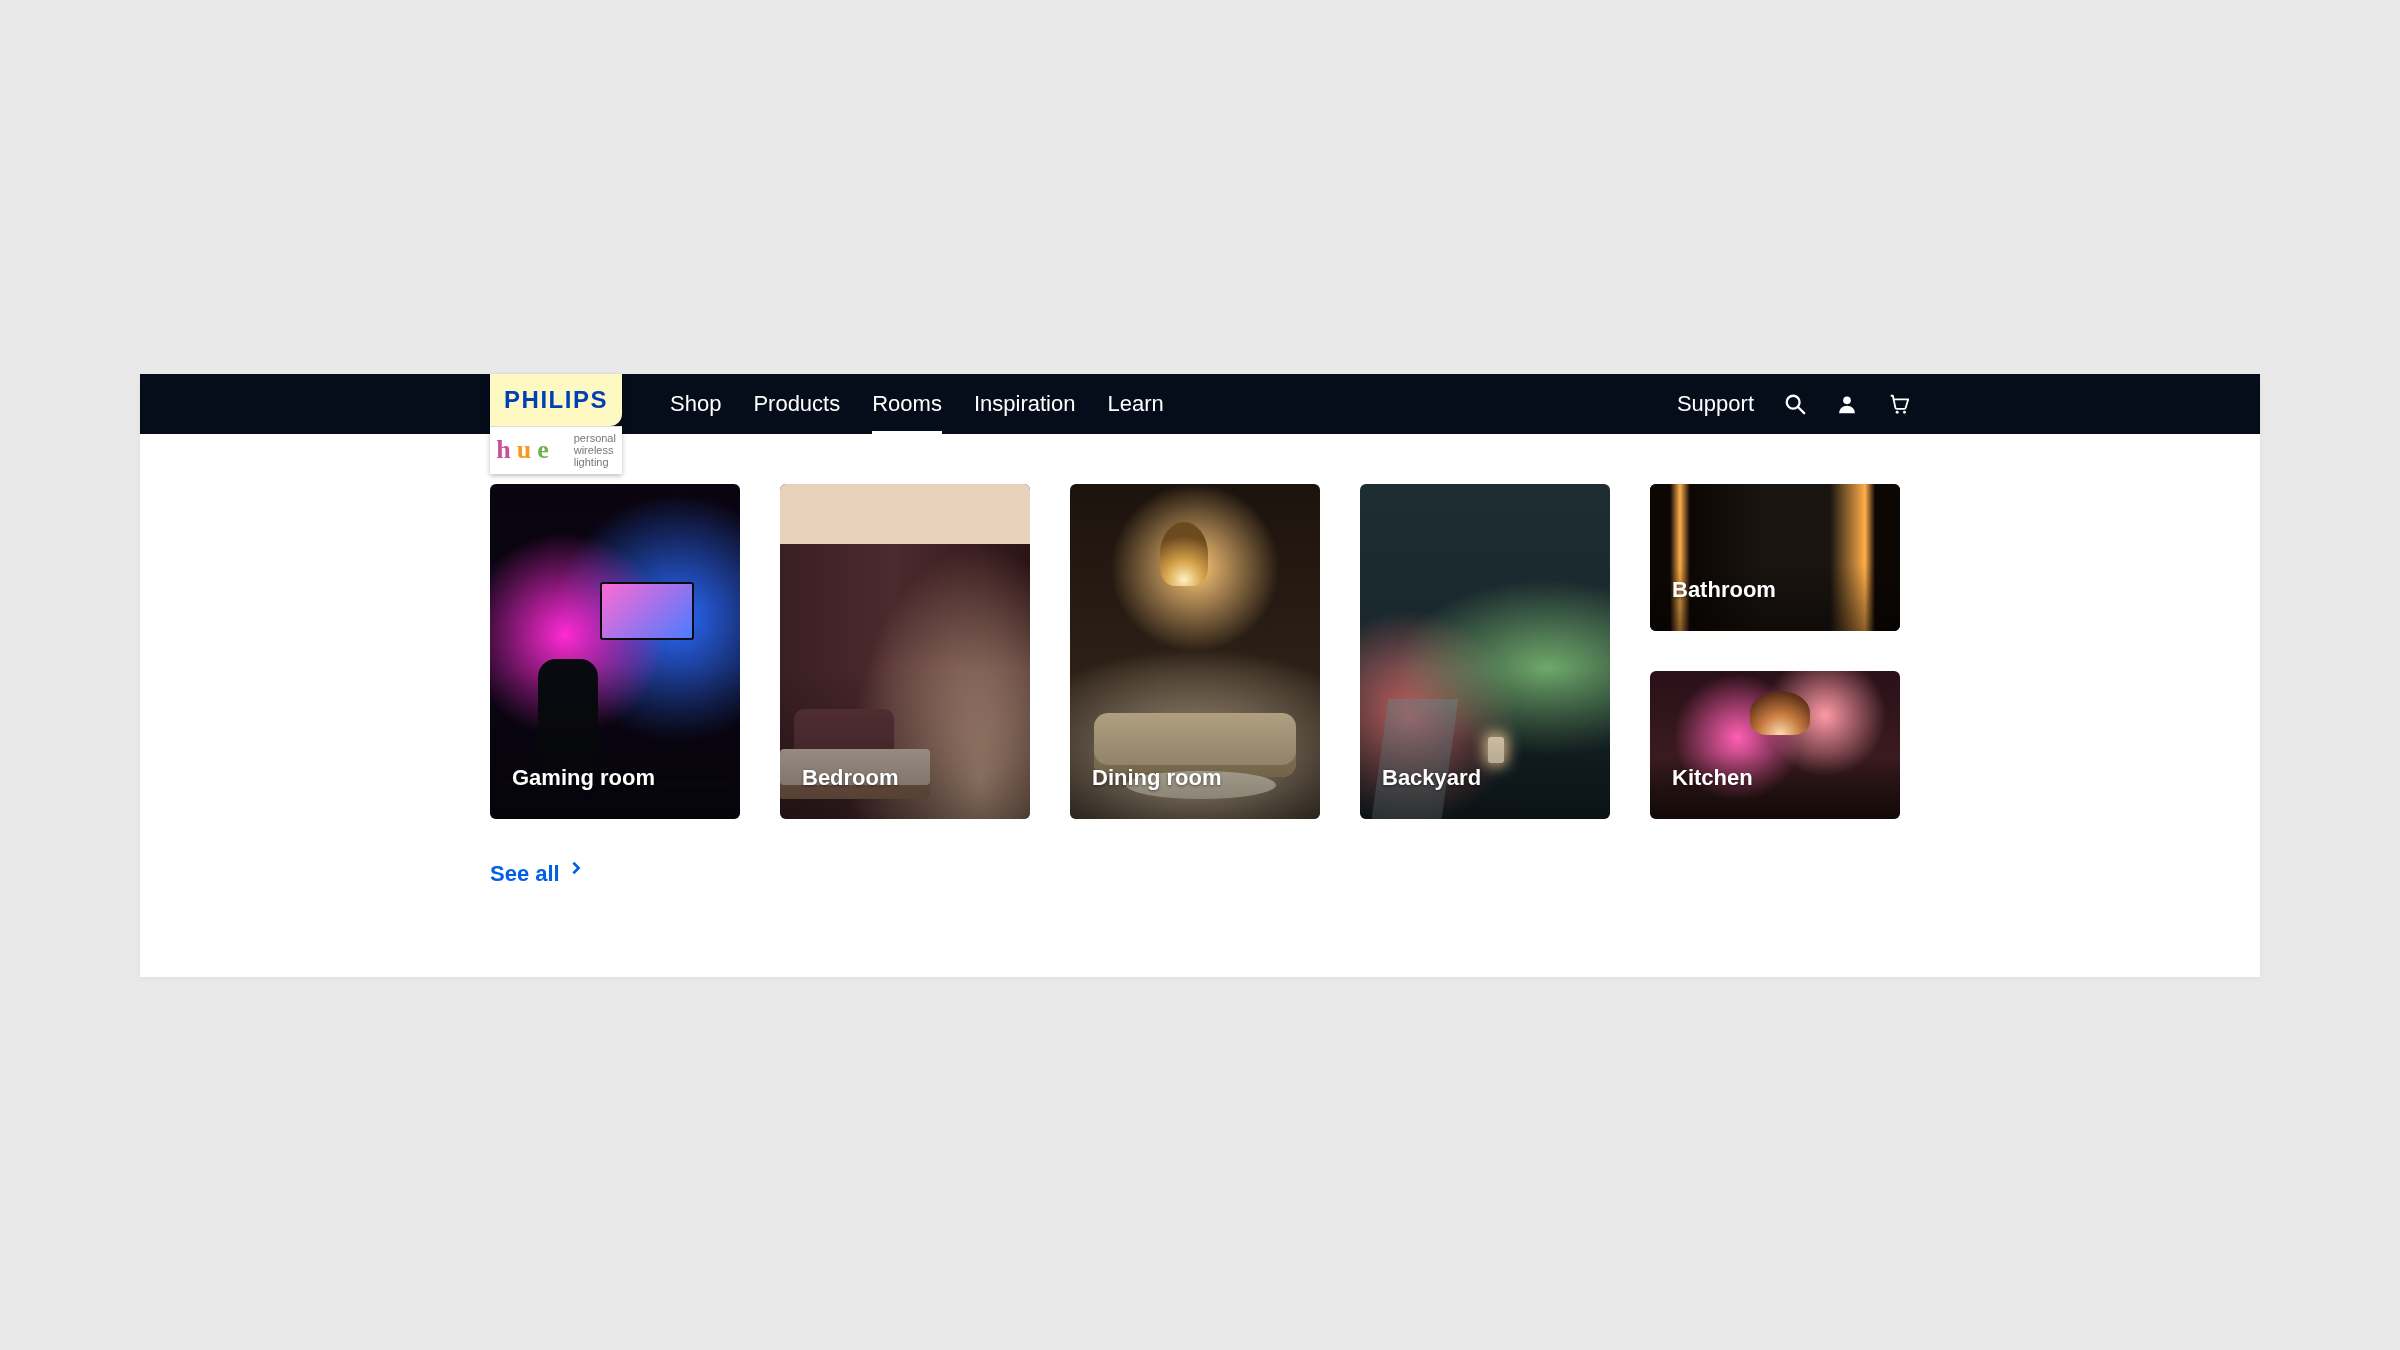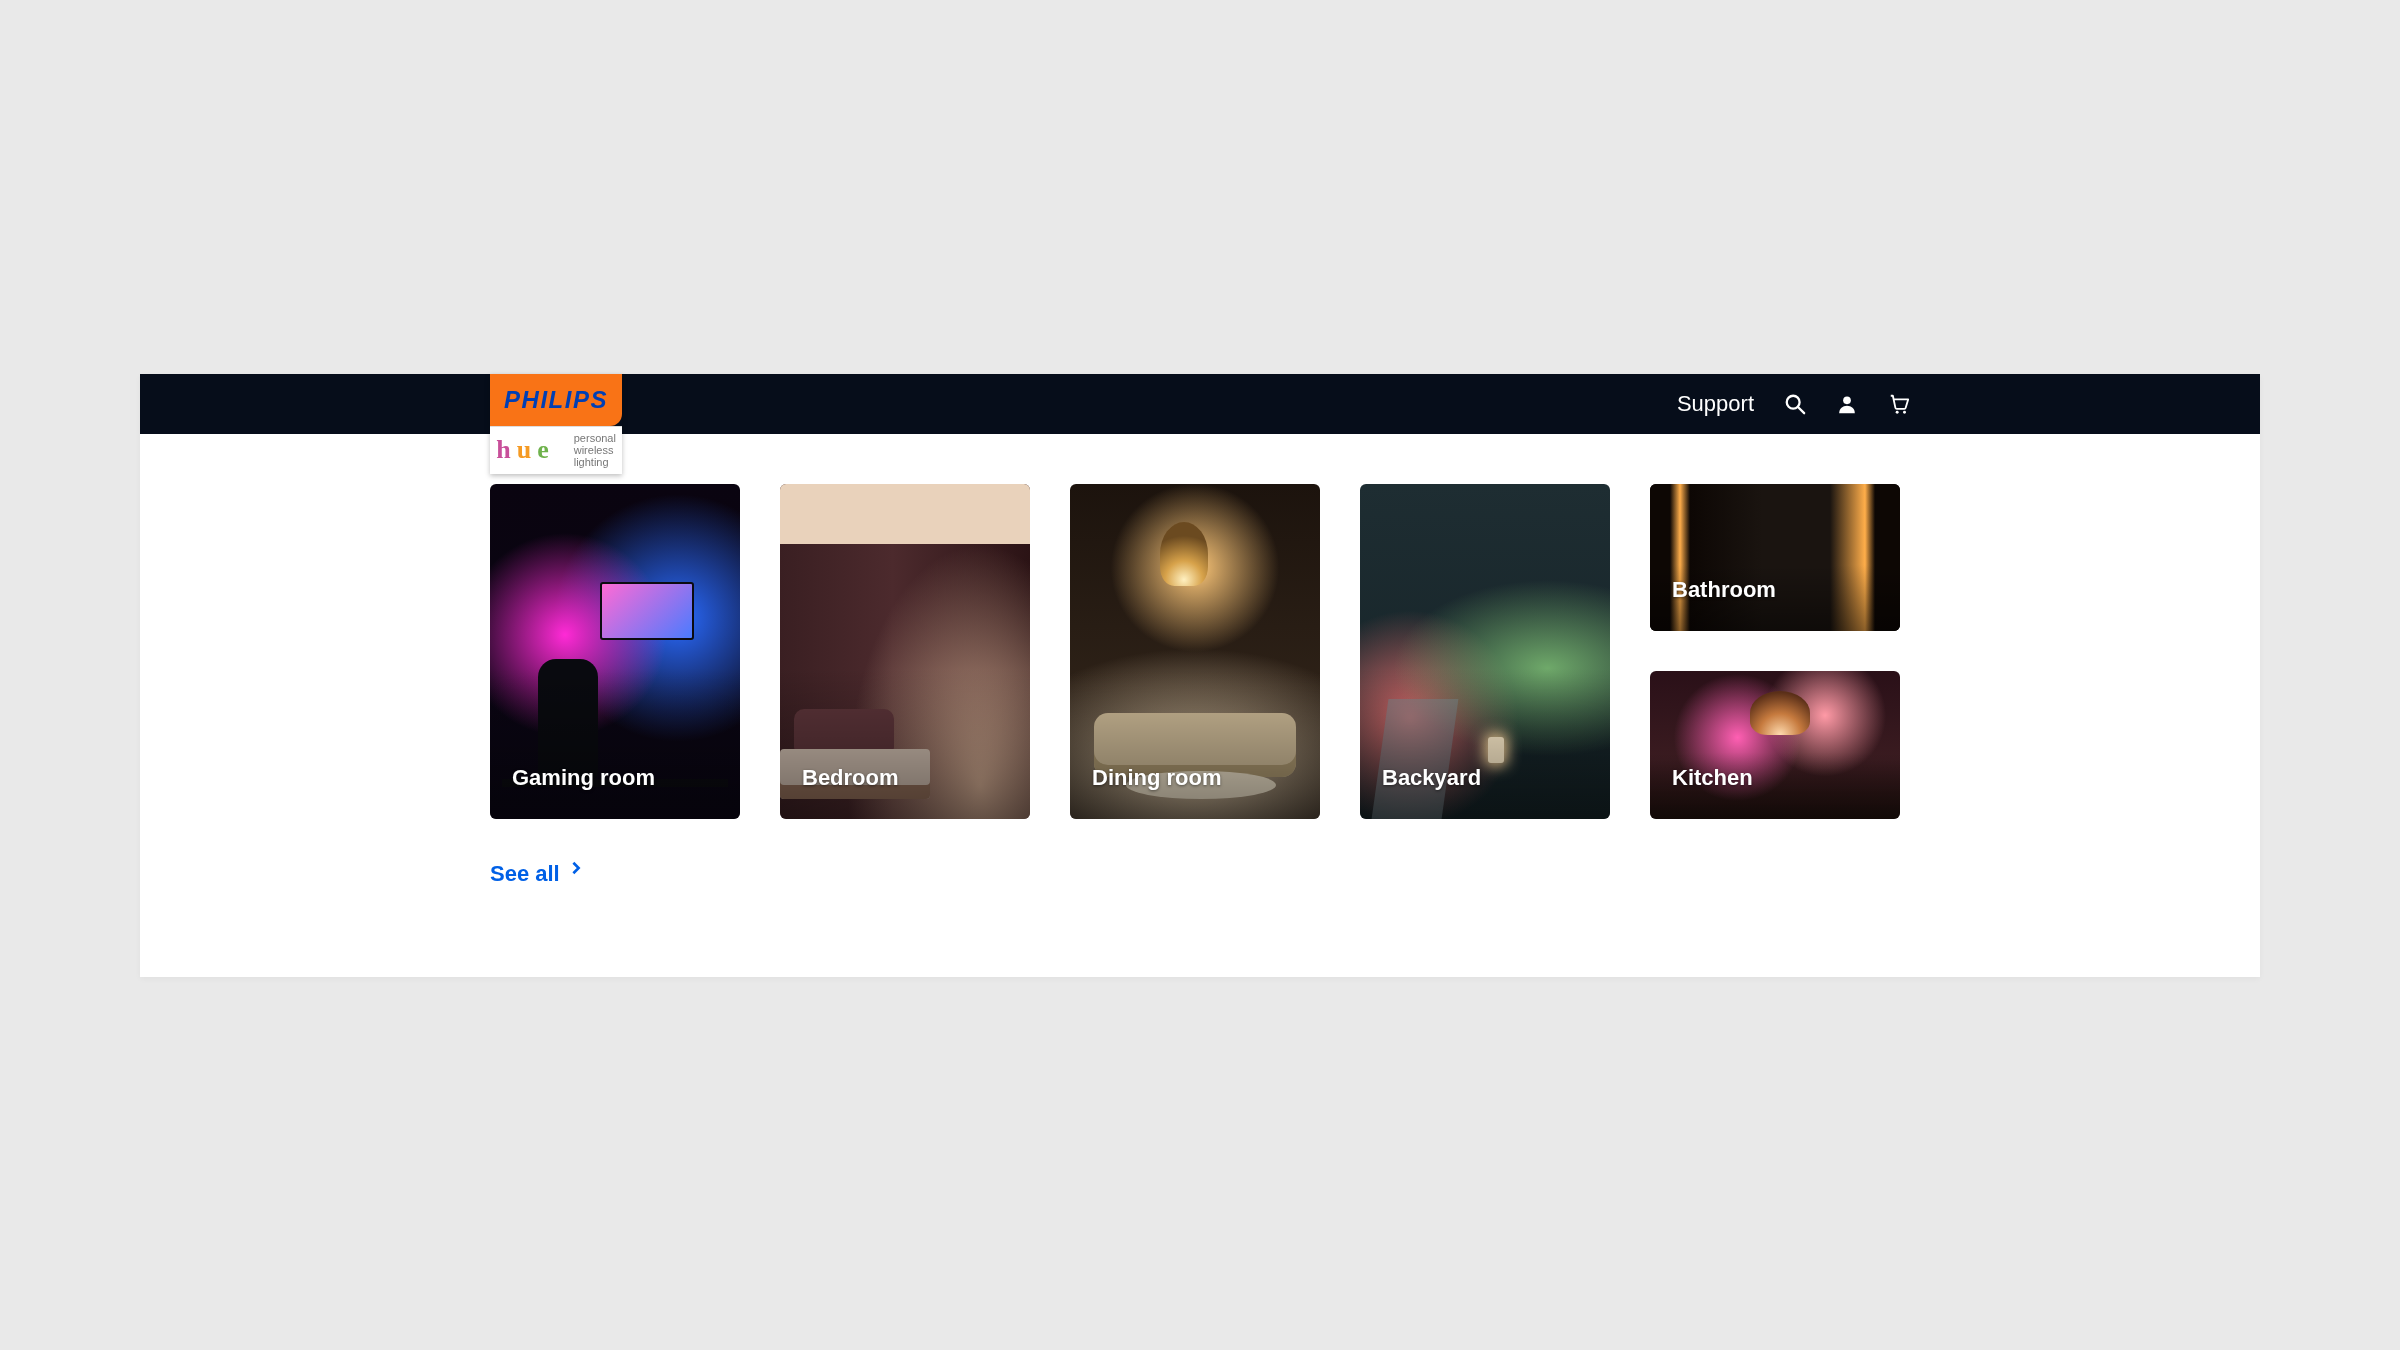--- a/index.html
+++ b/index.html
@@ -32,27 +32,26 @@
     left: 350px;
     top: 0;
     width: 132px;
     height: 100px;
     z-index: 5;
     display: flex;
     flex-direction: column;
     box-shadow: 0 2px 5px rgba(0,0,0,.25);
   }
   .logo-philips {
-    background: #f97316;
+    background: #fef9c3;
     height: 52px;
     display: flex;
     align-items: center;
     justify-content: center;
     border-bottom-right-radius: 12px;
-    font-style: italic;
   }
   .logo-philips span {
     color: #003fb4;
     font-weight: 900;
     font-size: 24px;
     letter-spacing: 1.5px;
     font-family: Arial, sans-serif;
   }
   .logo-hue {
     background: #fff;
@@ -253,20 +252,27 @@
         <span>PHILIPS</span>
       </div>
       <div class="logo-hue">
         <span class="hue-h">h</span>
           <span class="hue-u">u</span>
           <span class="hue-e">e</span>
         <span class="hue-tag">personal wireless lighting</span>
       </div>
     </div>
 
+    <div class="nav-left">
+      <div class="nav-link">Shop</div>
+      <div class="nav-link">Products</div>
+      <div class="nav-link active">Rooms</div>
+      <div class="nav-link">Inspiration</div>
+      <div class="nav-link">Learn</div>
+    </div>
 
     <div class="nav-right">
       <div class="support">Support</div>
       <svg class="icon" viewBox="0 0 24 24">
         <circle cx="10" cy="10" r="7" fill="none" stroke="#fff" stroke-width="2.5"></circle>
         <line x1="15.5" y1="15.5" x2="22" y2="22" stroke="#fff" stroke-width="2.5" stroke-linecap="round"></line>
       </svg>
       <svg class="icon" viewBox="0 0 24 24">
         <circle cx="12" cy="8" r="4.2"></circle>
         <path d="M3.5 22c0-4.8 3.8-8 8.5-8s8.5 3.2 8.5 8z"></path>

